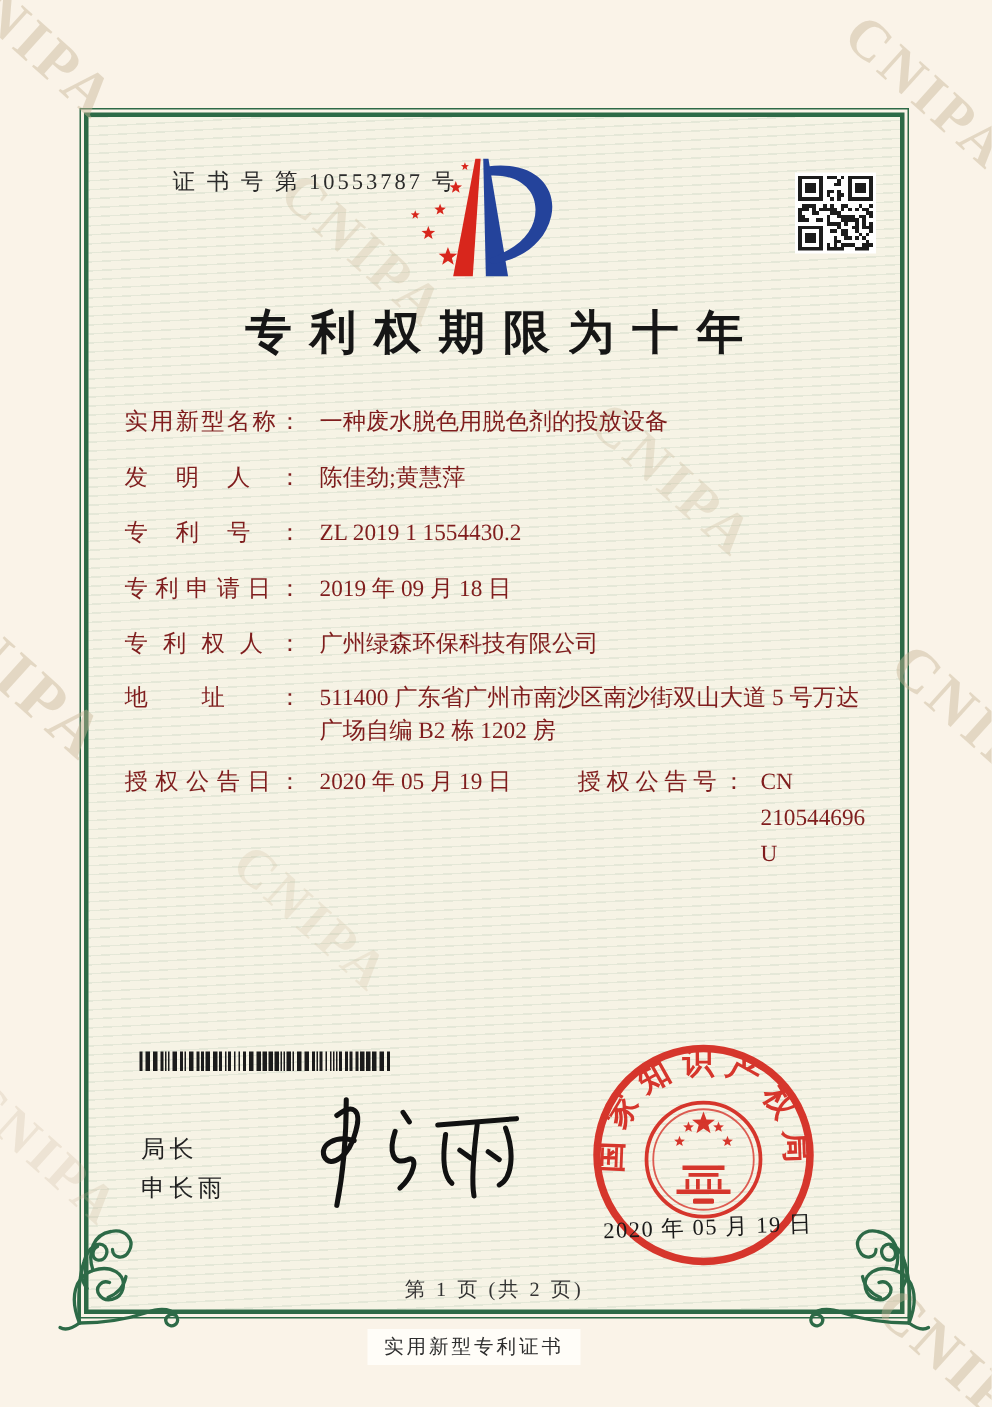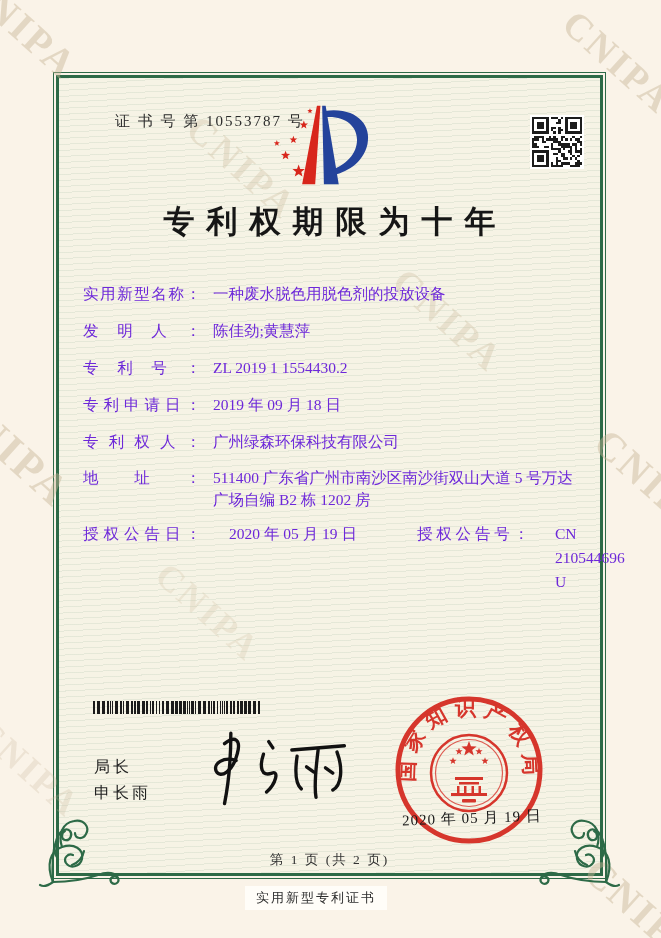--- a/index.html
+++ b/index.html
@@ -44,27 +44,27 @@
   }
   
   .content{position:absolute;left:53px;top:72px;width:553px;height:807px;z-index:3;}
   .cert-no{position:absolute;left:30px;top:40px;font-size:15px;letter-spacing:2px;color:#2b2b2b;margin-left:32px;}
   .logo{position:absolute;left:50%;top:26px;transform:translateX(-50%);}
   .qr{position:absolute;left:477px;top:43px;background:#fff;padding:2px;line-height:0;}
   .title{
     position:absolute;left:0;top:129px;width:100%;text-align:center;
     font-size:31px;font-weight:bold;letter-spacing:12px;color:#161616;text-indent:12px;
   }
-  .fields{position:absolute;left:30px;top:210px;width:497px;font-size:15.5px;color:#6d28d9;}
+  .fields{position:absolute;left:30px;top:198px;width:497px;font-size:15.5px;color:#7f1d1d;}
   .frow{display:flex;margin-bottom:13px;line-height:24px;}
   .flabel{flex:0 0 118px;margin-right:12px;text-align:justify;text-align-last:justify;}
   .fvalue{flex:1;}
   .frow.addr{line-height:22px;margin-bottom:11px;}
   .frow.addr .fvalue{max-width:368px;}
-  .grant-row{display:flex;line-height:24px;gap:16px;}
+  .grant-row{display:flex;line-height:24px;}
   .grant-row .flabel2{flex:0 0 112px;margin-right:10px;text-align:justify;text-align-last:justify;}
   .grant-row .gval{flex:0 0 172px;}
   .paras{
     position:absolute;left:30px;top:472px;width:497px;
     font-size:15px;line-height:24px;text-align:justify;font-style:italic;color:#333;
   }
   .paras p{margin:0;text-indent:2em;}
   
   .barcode{position:absolute;left:40px;top:629px;width:168px;height:13px;display:flex;align-items:stretch;}
   .barcode i{display:block;height:100%;}

